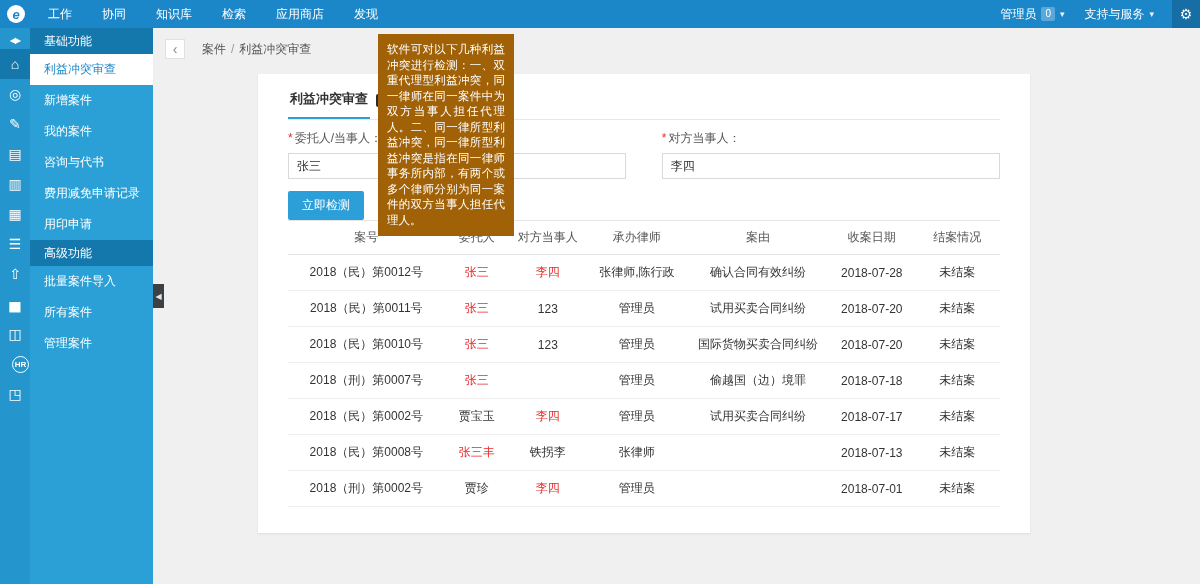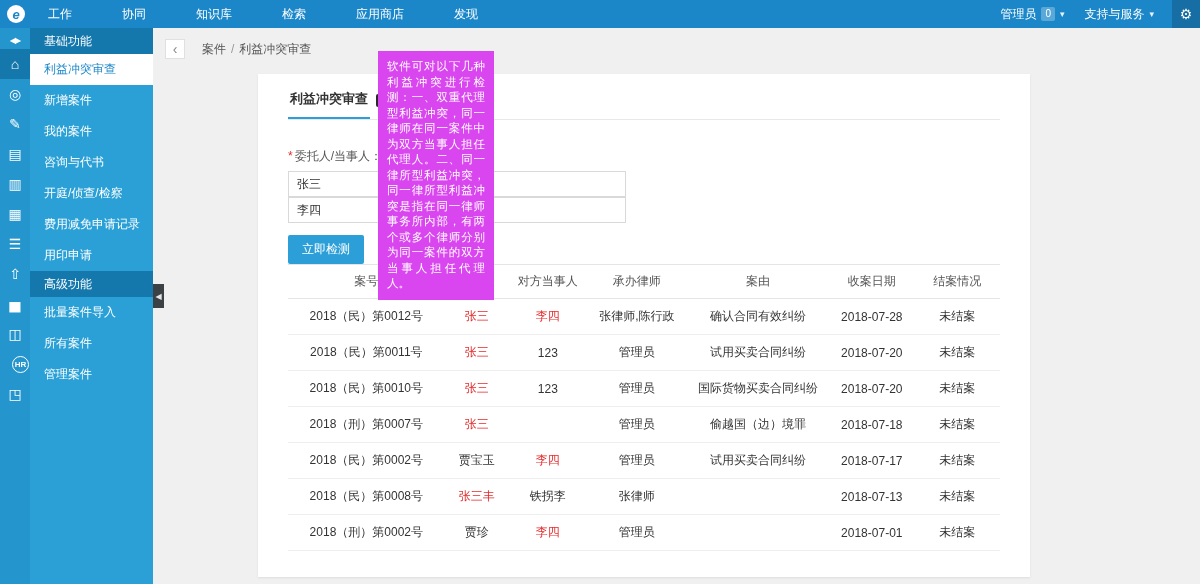--- a/index.html
+++ b/index.html
@@ -6,21 +6,21 @@
   html,body { width:1200px; height:584px; overflow:hidden;
     font-family:"Liberation Sans","DejaVu Sans",sans-serif; background:#f0f0f0; }
 
   
   .topbar { position:absolute; top:0; left:0; width:1200px; height:28px;
     background:var(--navbar,#1b87c9); display:flex; align-items:center; color:#fff; z-index:10; }
   .logo { width:18px; height:18px; border-radius:50%; background:#fff; color:var(--navbar,#1b87c9);
     display:flex; align-items:center; justify-content:center; font-weight:bold; font-style:italic;
     font-size:13px; margin:0 8px 0 7px; cursor:pointer; }
   .company { font-size:13px; font-weight:bold; letter-spacing:1px; margin-right:22px; white-space:nowrap; }
-  .topmenu { display:flex; height:100%;gap:20px; }
+  .topmenu { display:flex; height:100%; }
   .topmenu .tm-item { display:flex; align-items:center; padding:0 15px; font-size:12px;
     color:#fff; cursor:pointer; white-space:nowrap; }
   .topright { margin-left:auto; display:flex; align-items:center; height:100%; font-size:12px; }
   .drop { display:flex; align-items:center; padding:0 10px; cursor:pointer; height:100%; }
   .badge { background:rgba(255,255,255,.28); border-radius:2px; padding:0 4px; margin-left:5px;
     font-size:10px; line-height:14px; }
   .caret { margin-left:5px; font-size:9px; opacity:.9; }
   .gear { width:28px; height:28px; background:rgba(0,0,0,.18); display:flex; align-items:center;
     justify-content:center; font-size:14px; margin-left:8px; cursor:pointer; }
 
@@ -61,40 +61,40 @@
 
   .card { position:relative; margin:12px 0 0 105px; width:772px; min-height:415px;
     background:#fff; box-shadow:0 1px 2px rgba(0,0,0,.08); padding:16px 30px 26px; }
   .tabrow { border-bottom:1px solid #e8e8e8; display:flex; align-items:flex-end; height:30px; }
   .tab { font-size:13px; font-weight:bold; color:#333; padding:0 2px 9px;
     border-bottom:2px solid var(--accent,#2d9fd8); cursor:pointer; }
   .info-badge { width:13px; height:13px; background:#2b2b2b; color:#fff; font-size:9px;
     font-style:italic; display:flex; align-items:center; justify-content:center;
     margin:0 0 12px 6px; border-radius:2px; cursor:pointer; }
 
-  .form { display:flex; justify-content:space-between; margin-top:28px;flex-direction:column; }
+  .form { display:flex; justify-content:space-between; margin-top:10px; }
   .field { width:47.5%; }
   .field label { display:block; font-size:12px; color:#555; margin-bottom:6px; }
   .req { color:var(--red,#e62b2b); margin-right:2px; }
   .field input { width:100%; height:26px; border:1px solid #d9d9d9; padding:0 8px;
     font-size:12px; color:#333; outline:none; background:#fff; }
 
   .detect { margin-top:12px; background:var(--accent,#2d9fd8); color:#fff; border:none;
     padding:6px 14px; font-size:12px; border-radius:2px; cursor:pointer; }
 
   table { width:100%; border-collapse:collapse; font-size:12px; }
   thead th { font-weight:normal; color:#555; padding:8px 4px; text-align:center;
     border-top:1px solid #e5e5e5; border-bottom:1px solid #e5e5e5; }
   tbody td { color:#333; padding:9px 4px; text-align:center; border-bottom:1px solid #eee;
     white-space:nowrap; }
   td.hl { color:var(--red,#e62b2b); }
   th.c-case { width:22%; } th.c-client { width:9%; } th.c-opp { width:11%; }
   th.c-lawyer { width:14%; } th.c-cause { width:20%; } th.c-date { width:12%; } th.c-status { width:12%; }
 
-  .tooltip { position:absolute; left:378px; top:51px; width:116px; background:#d946ef;
+  .tooltip { position:absolute; left:378px; top:34px; width:136px; background:#a16207;
     color:#fff; font-size:11.5px; line-height:15.5px; padding:8px 9px; z-index:30;
     text-align:justify; }
 </style>
 </head>
 <body>
 
 <div class="topbar">
   <div class="logo">e</div>
   <nav class="topmenu">
     <span class="tm-item">工作</span>
@@ -135,21 +135,20 @@
   </div>
   <div class="rail-icon">◳</div>
 </div>
 
 <div class="menu">
   <div class="menu-header">基础功能</div>
   <div class="menu-item active">利益冲突审查</div>
   <div class="menu-item">新增案件</div>
   <div class="menu-item">我的案件</div>
   <div class="menu-item">咨询与代书</div>
-  <div class="menu-item">开庭/侦查/检察</div>
   <div class="menu-item">费用减免申请记录</div>
   <div class="menu-item">用印申请</div>
   <div class="menu-header">高级功能</div>
   <div class="menu-item">批量案件导入</div>
   <div class="menu-item">所有案件</div>
   <div class="menu-item">管理案件</div>
   <div class="collapse-handle">◀</div>
 </div>
 
 <div class="main">
@@ -167,20 +166,23 @@
     </div>
 
     <div class="form">
       <div class="field">
         <label>
           <span class="req">*</span><span>委托人/当事人：</span>
         </label>
         <input type="text" value="张三" style="">
       </div>
       <div class="field">
+        <label>
+          <span class="req">*</span><span>对方当事人：</span>
+        </label>
         <input type="text" value="李四" style="">
       </div>
     </div>
 
     <button class="detect">立即检测</button>
 
     <table>
       <thead>
         <tr>
           <th class="c-case">案号</th>

